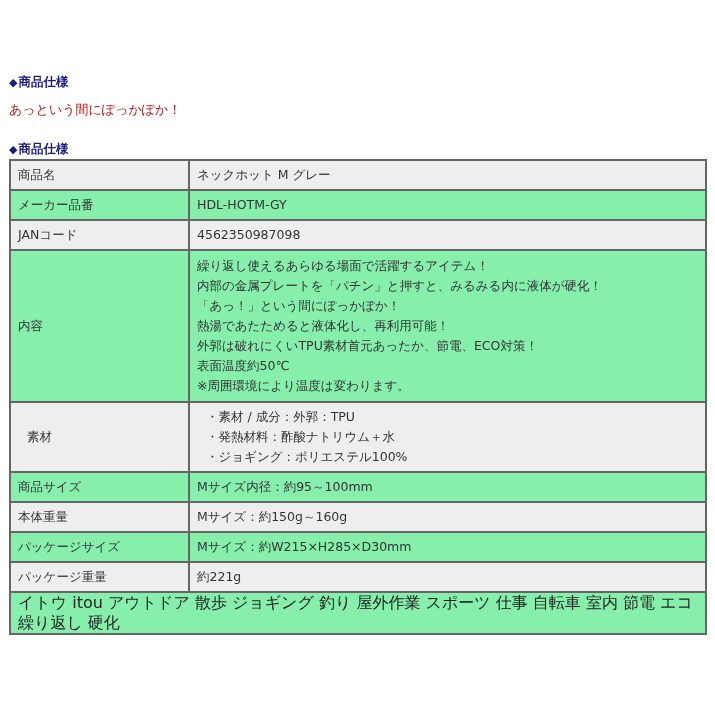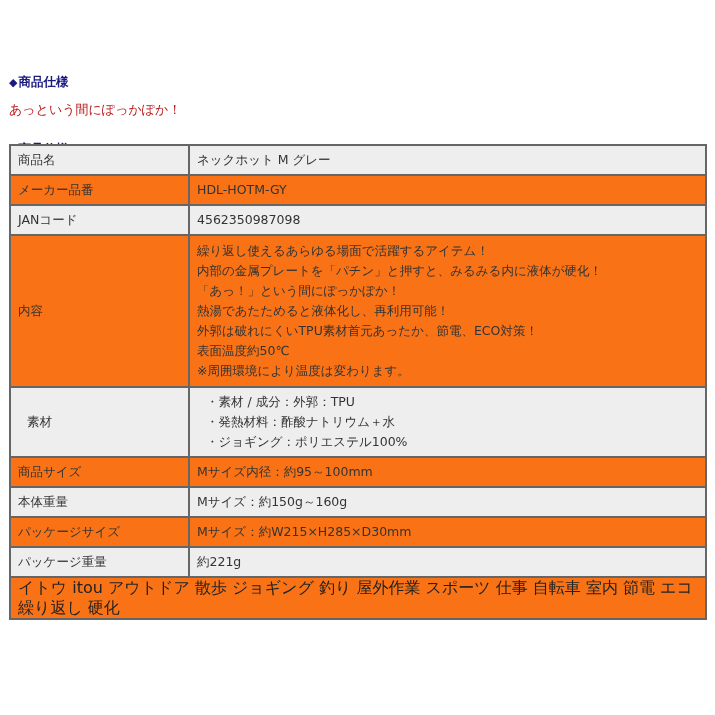--- a/index.html
+++ b/index.html
@@ -14,34 +14,34 @@
       letter-spacing: 0;
     }
     .heading .diamond { font-size: 11px; margin-right: 1px; }
     #h-features { top: 74px; }
     #features-text {
       position: absolute; left: 9px; top: 101px;
       font-size: 13px; color: #b91c1c;
     }
     #h-spec { top: 141px; }
     table.spec {
-      position: absolute; left: 9px; top: 144px;
+      position: absolute; left: 9px; top: 159px;
       width: 698px;
       border-collapse: collapse;
       font-size: 12.5px; color: #333333;
     }
     table.spec td {
       border: 2px solid #666666;
       padding: 0 7px;
       vertical-align: middle;
       line-height: 20px;
     }
     table.spec td.label { width: 154px; }
     table.spec tr.gray td { background: #eeeeee; }
-    table.spec tr.white td { background: #f97316; }
+    table.spec tr.white td { background: #86efac; }
     table.spec tr.h30 td { height: 28px; }
     table.spec tr.content td { height: 146px; padding-top: 2px; padding-bottom: 2px; }
     table.spec tr.material td { height: 68px; padding-left: 16px; }
     table.spec tr.keywords td { height: 24px; font-size: 16px; color: #222222; }
     .line { display: block; white-space: nowrap; }
   </style>
 </head>
 <body>
 
 <div class="heading" id="h-features">

